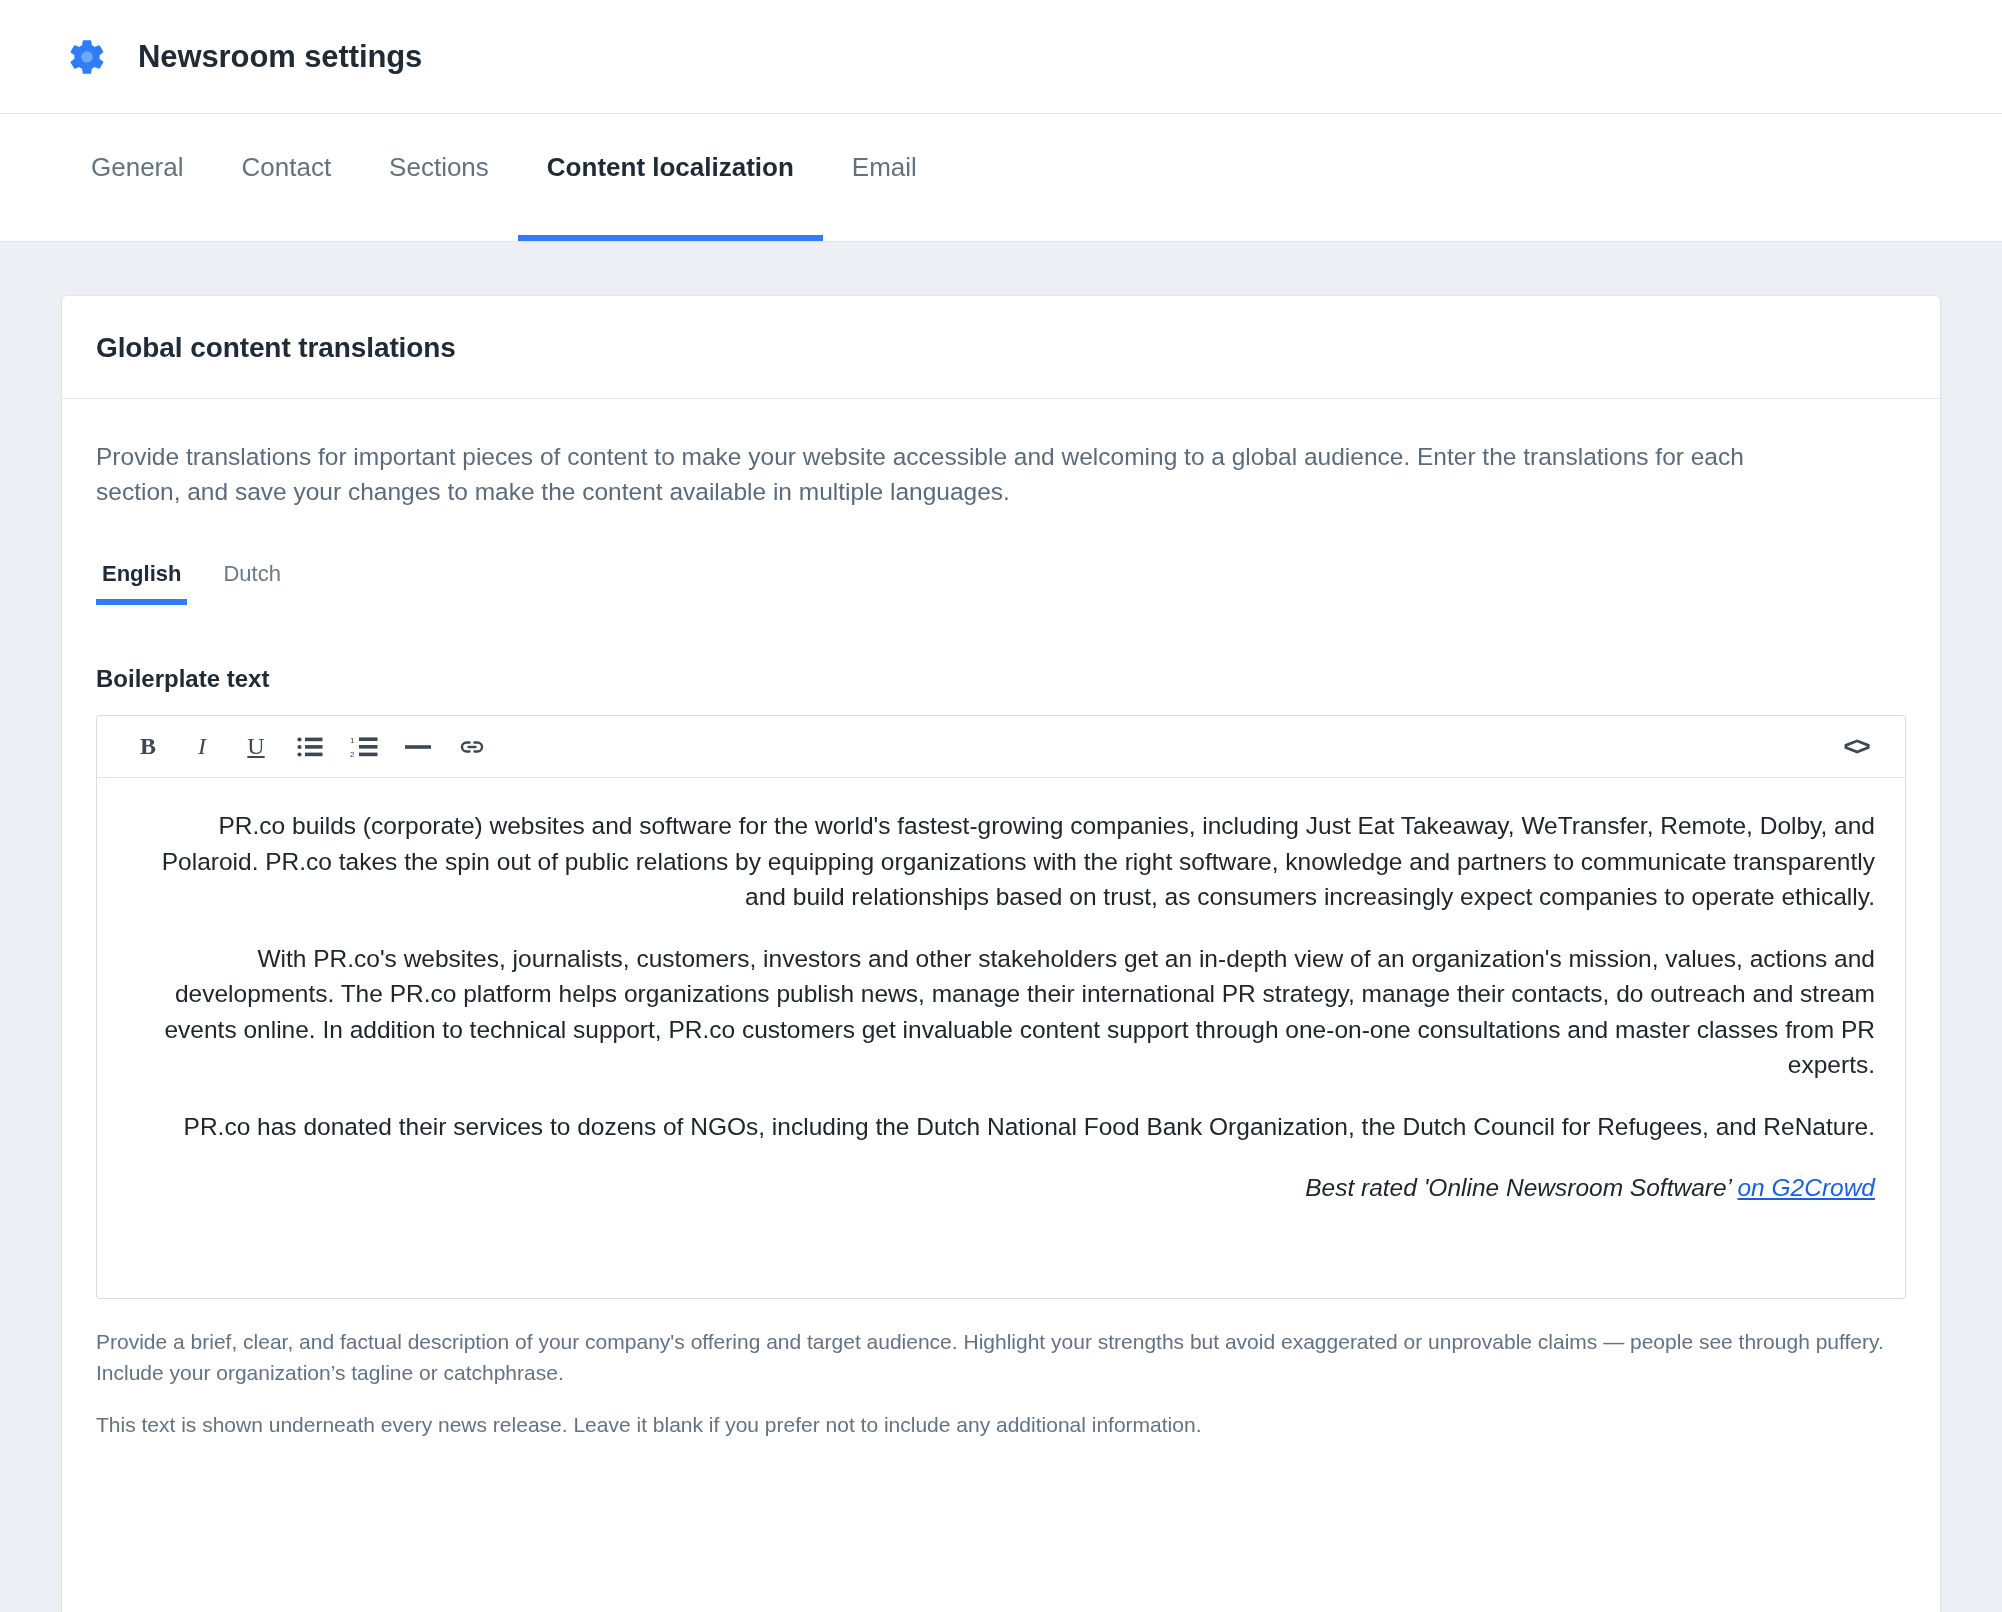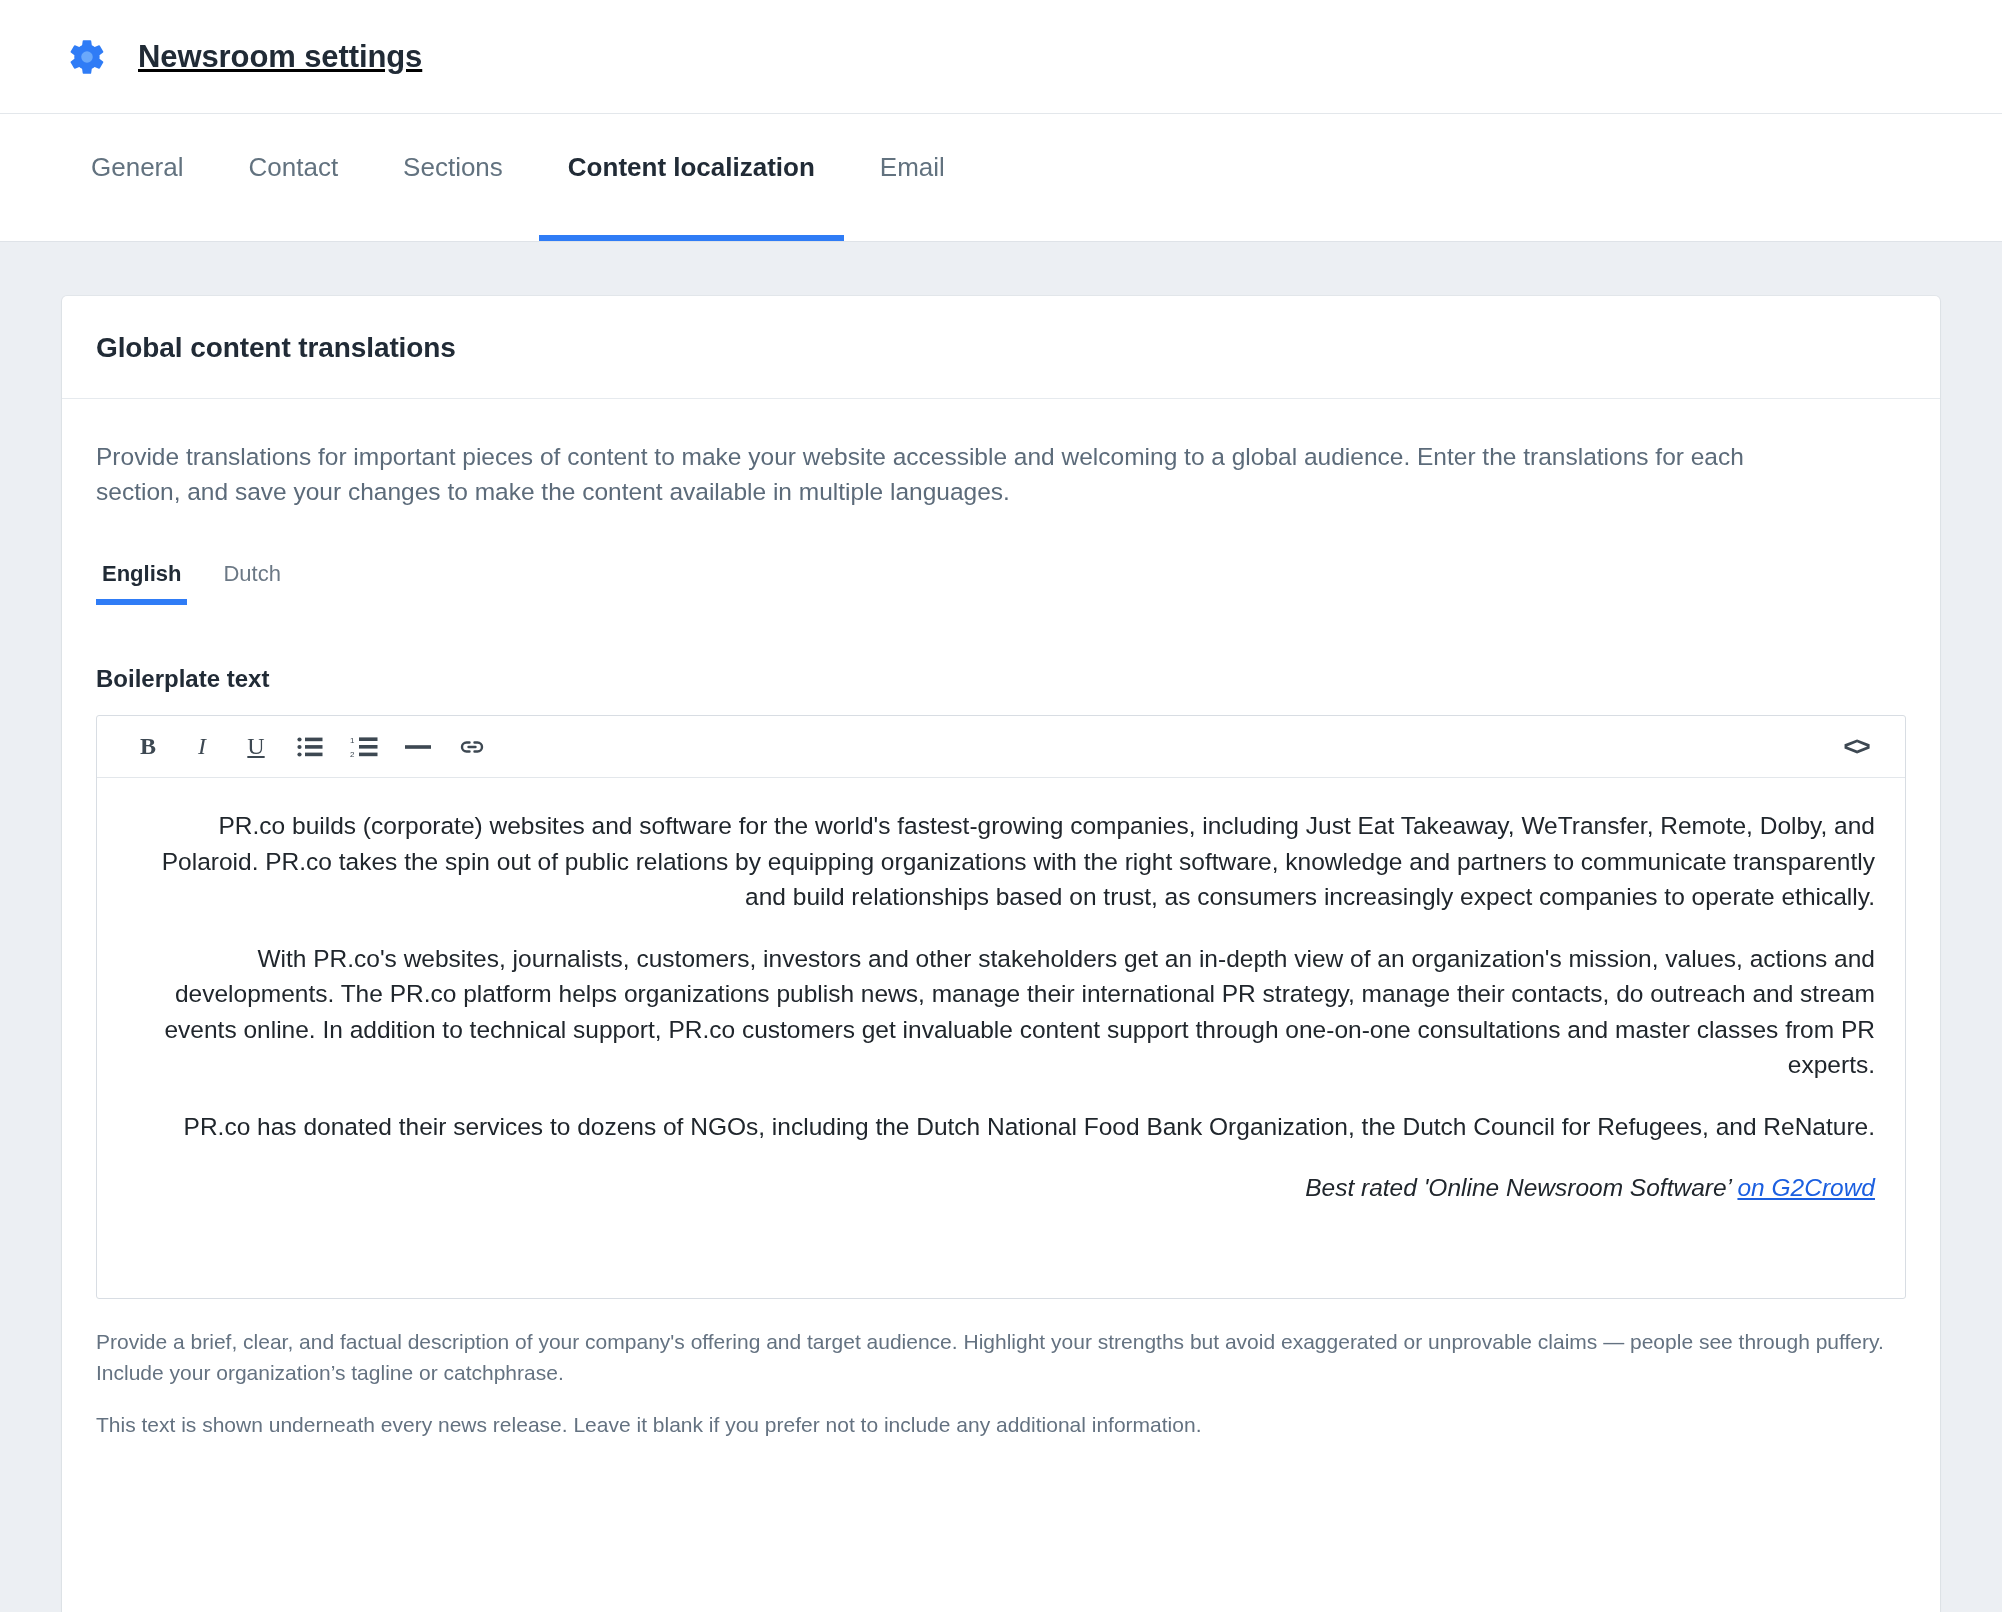--- a/index.html
+++ b/index.html
@@ -12,39 +12,38 @@
   }
 
   
   .app-header {
     background: #ffffff;
     height: 114px;
     display: flex;
     align-items: center;
     padding: 0 1px 0 66px;
     border-bottom: 1px solid #e3e7eb;
-    text-decoration: underline;
   }
   .gear-icon { width: 42px; height: 42px; flex: 0 0 auto; display:block; }
   .app-title {
     font-size: 31px;
     font-weight: bold;
     color: #212b36;
     margin-left: 30px;
     letter-spacing: -0.1px;
   }
 
   
   .tabbar {
     background: #ffffff;
     height: 128px;
     display: flex;
     align-items: flex-start;
     padding: 0 0 0 62px;
-    gap: 7px;
+    gap: 0px;
     border-bottom: 1px solid #dfe3e8;
   }
   .tab {
     position: relative;
     height: 100%;
     display: flex;
     align-items: center;
     padding: 0 29px;
     font-size: 26px;
     color: #62727f;

